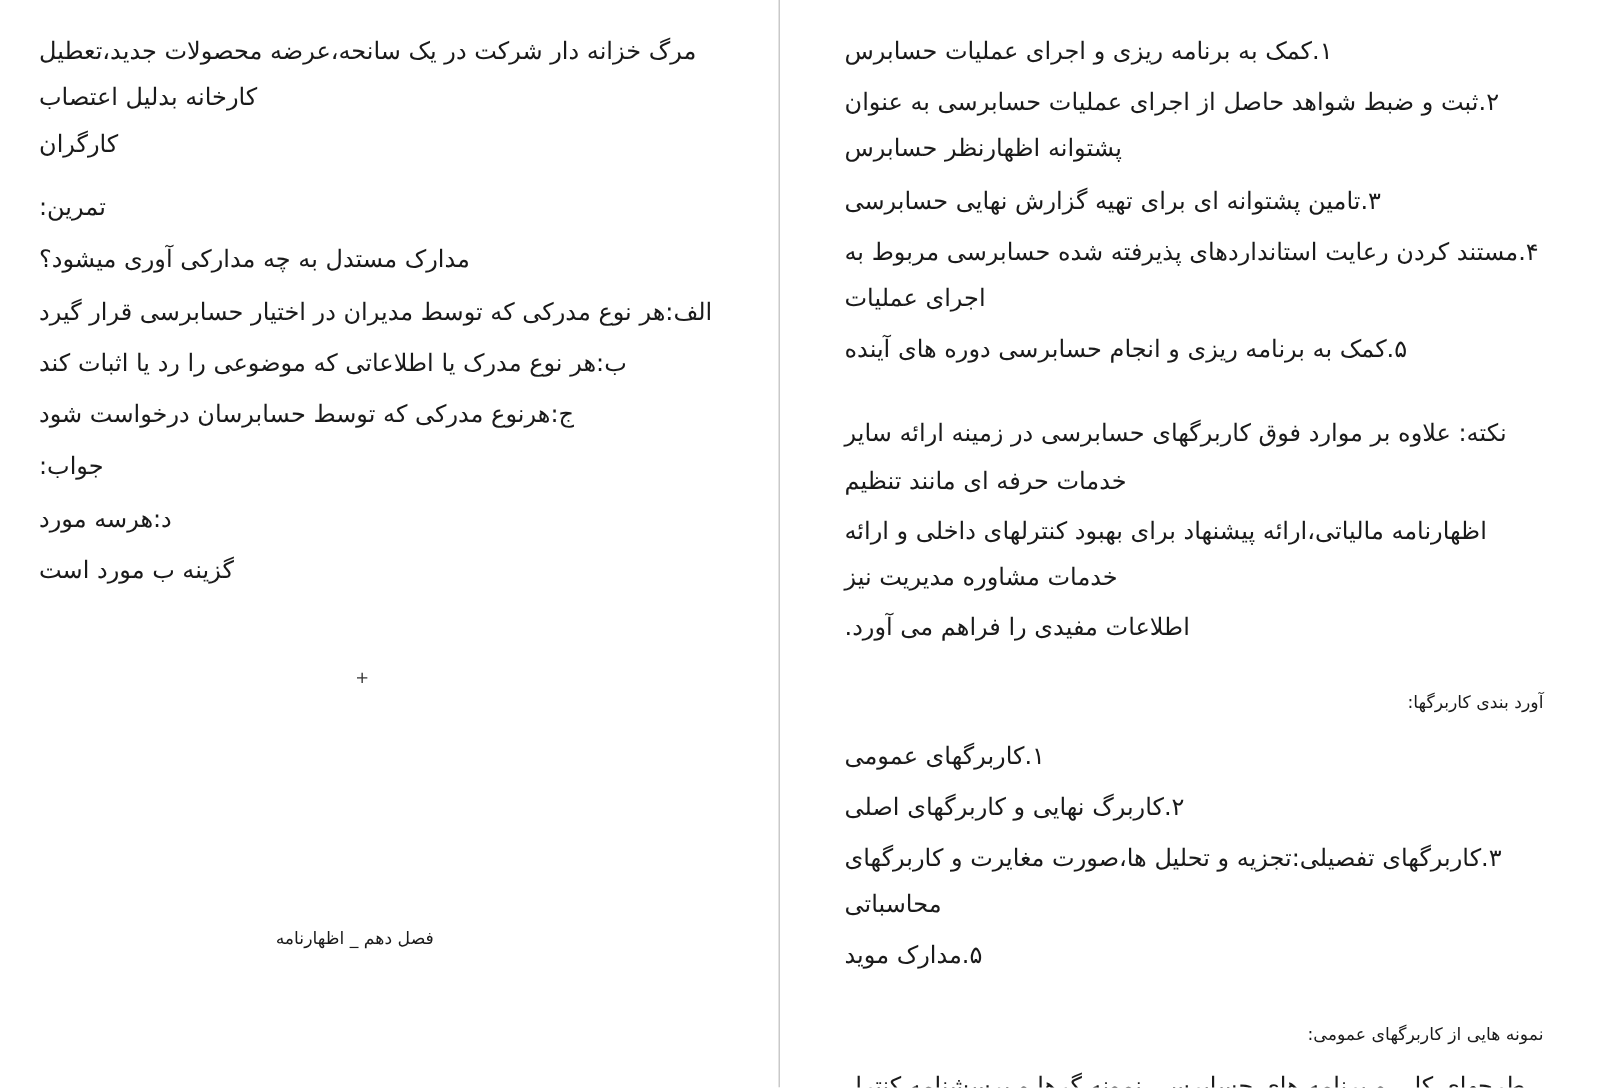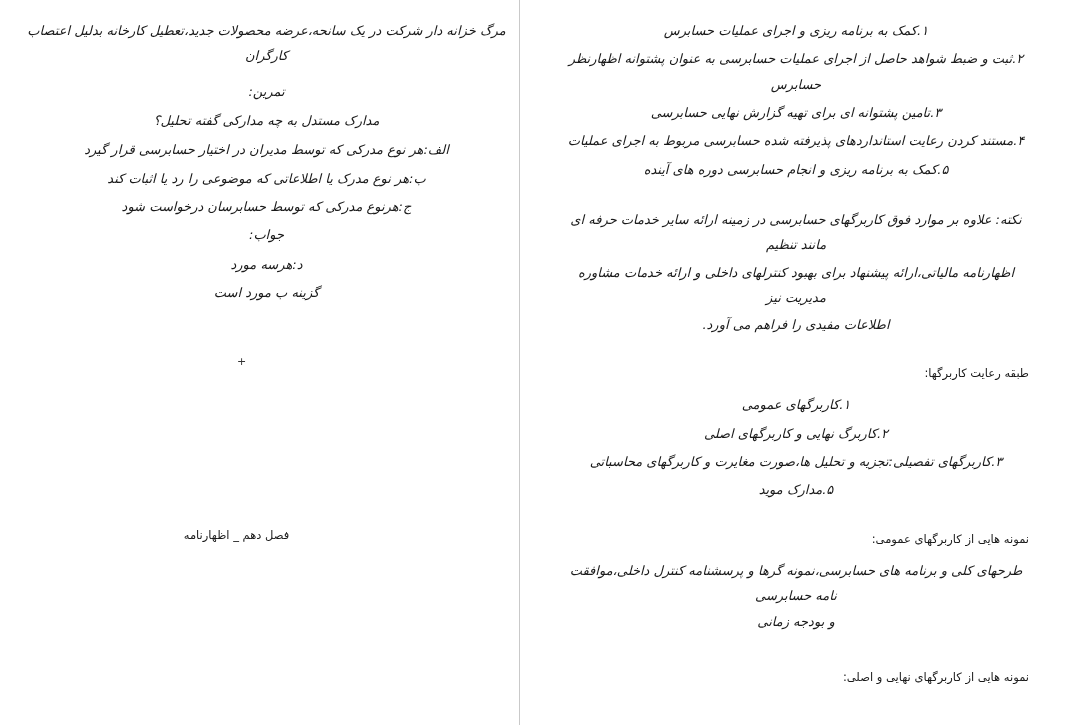--- a/index.html
+++ b/index.html
@@ -37,27 +37,26 @@
   }
   .divider {
     position: absolute;
     top: 0;
     bottom: 0;
     left: 519px;
     width: 1px;
     background: #c9c9c9;
   }
   .para {
-    font-size: 13px;
+    font-size: 16px;
     line-height: 1.95;
-    text-align: center;
+    text-align: left;
     margin: 0 0 10px 0;
     direction: rtl;
     white-space: pre-wrap;
-    font-style: italic;
   }
   .para.tight {
     margin-bottom: 4px;
   }
   .para.list-item {
     margin-bottom: 3px;
   }
   .spacer-md { height: 22px; }
   .spacer-lg { height: 40px; }
   .spacer-xl { height: 78px; }
@@ -102,21 +101,21 @@
 
     <div class="section note-block">
       <p class="para tight">نکته: علاوه بر موارد فوق کاربرگهای حسابرسی در زمینه ارائه سایر خدمات حرفه ای مانند تنظیم</p>
       <p class="para tight">اظهارنامه مالیاتی،ارائه پیشنهاد برای بهبود کنترلهای داخلی و ارائه خدمات مشاوره مدیریت نیز</p>
       <p class="para tight">اطلاعات مفیدی را فراهم می آورد.</p>
     </div>
 
     <div class="spacer-md"></div>
 
     <div class="section">
-      <p class="heading">طبقه رعایت کاربرگها:</p>
+      <p class="heading">آورد بندی کاربرگها:</p>
       <p class="para list-item">۱.کاربرگهای عمومی</p>
       <p class="para list-item">۲.کاربرگ نهایی و کاربرگهای اصلی</p>
       <p class="para list-item">۳.کاربرگهای تفصیلی:تجزیه و تحلیل ها،صورت مغایرت و کاربرگهای محاسباتی</p>
       <p class="para list-item">۵.مدارک موید</p>
     </div>
 
     <div class="spacer-md"></div>
 
     <div class="section">
       <p class="heading">نمونه هایی از کاربرگهای عمومی:</p>
@@ -134,21 +133,21 @@
 
   <div class="divider"></div>
 
   <div class="column column-left">
 
     <p class="para">مرگ خزانه دار شرکت در یک سانحه،عرضه محصولات جدید،تعطیل کارخانه بدلیل اعتصاب
 کارگران</p>
 
     <p class="para tight">تمرین:</p>
 
-    <p class="para tight">مدارک مستدل به چه مدارکی گفته تحلیل؟</p>
+    <p class="para tight">مدارک مستدل به چه مدارکی آوری میشود؟</p>
 
     <p class="para list-item">الف:هر نوع مدرکی که توسط مدیران در اختیار حسابرسی قرار گیرد</p>
     <p class="para list-item">ب:هر نوع مدرک یا اطلاعاتی که موضوعی را رد یا اثبات کند</p>
     <p class="para list-item">ج:هرنوع مدرکی که توسط حسابرسان درخواست شود</p>
     <p class="para tight">جواب:</p>
 
     <p class="para list-item">د:هرسه مورد</p>
     <p class="para">گزینه ب مورد است</p>
 
     <div class="spacer-lg"></div>

